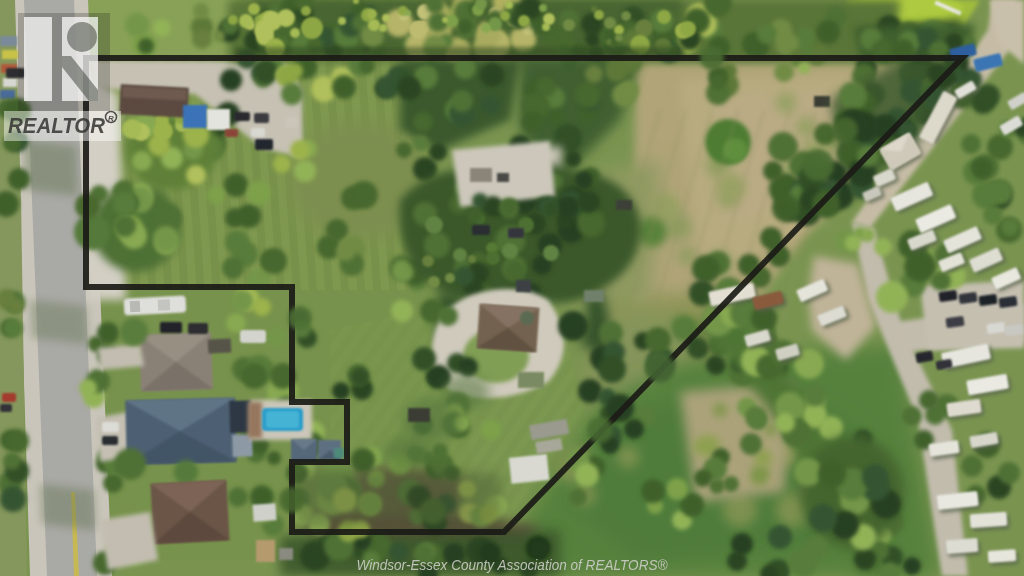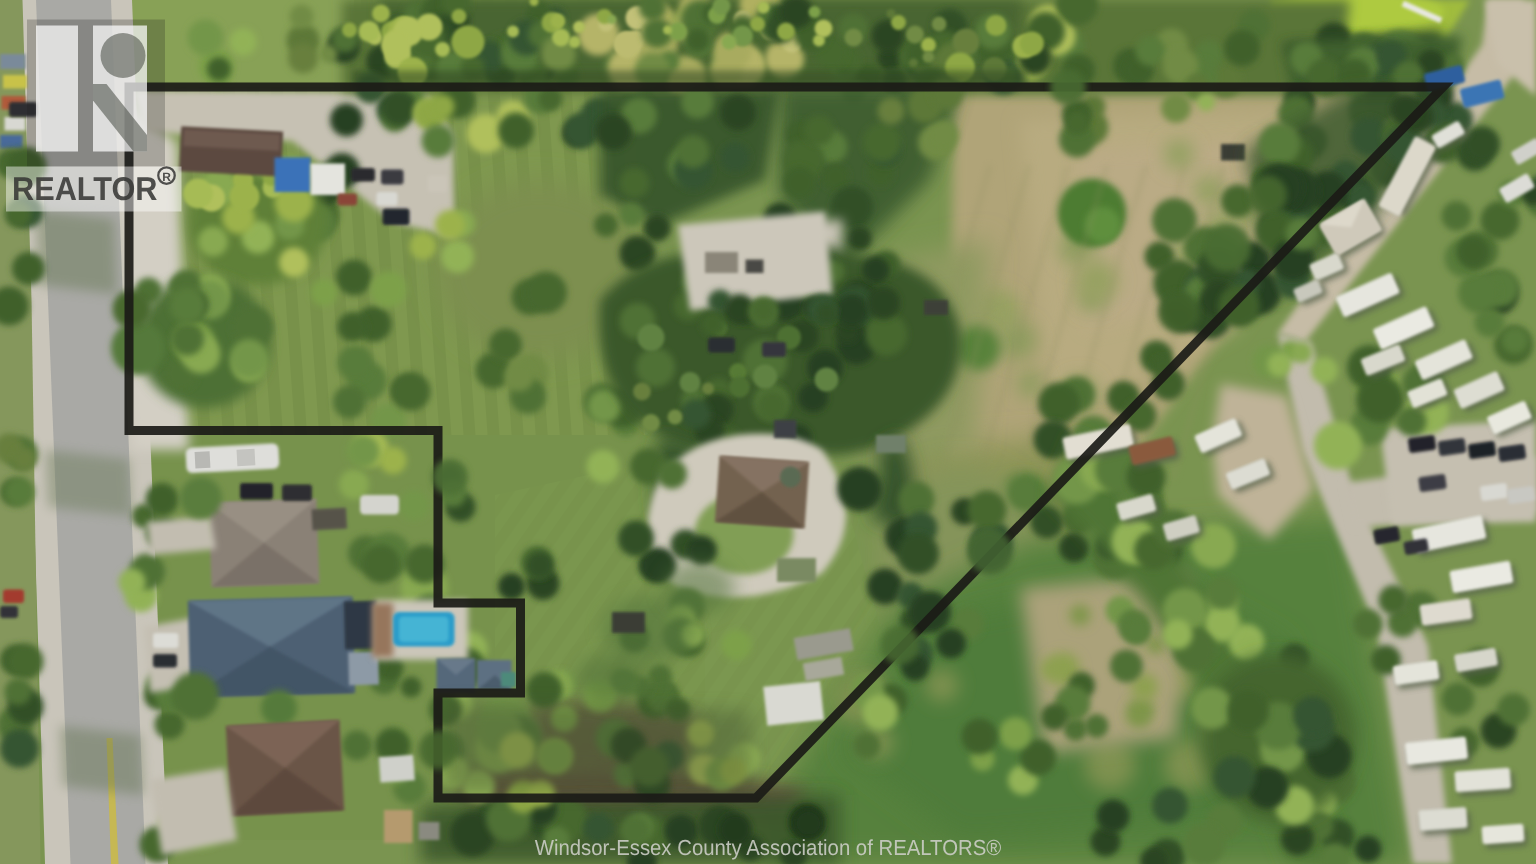--- a/index.html
+++ b/index.html
@@ -1,16 +1,16 @@
 <!DOCTYPE html>
 <html><head>
 <meta charset="utf-8">
 <style>
 html,body{margin:0;padding:0;overflow:hidden;}
-#scene{position:relative;width:844px;height:576px;font-family:"Liberation Sans", sans-serif;}
+#scene{position:relative;width:844px;height:576px;font-family:"Liberation Sans", sans-serif;font-style:italic;}
 </style>
 </head>
 <body>
 <div id="scene">
 <svg width="1024" height="576" viewBox="0 0 1024 576" xmlns="http://www.w3.org/2000/svg">
 <defs>
 <filter id="b1" x="-40%" y="-40%" width="180%" height="180%">
           <feGaussianBlur stdDeviation="1"></feGaussianBlur>
         </filter>
 <filter id="b2" x="-40%" y="-40%" width="180%" height="180%">

